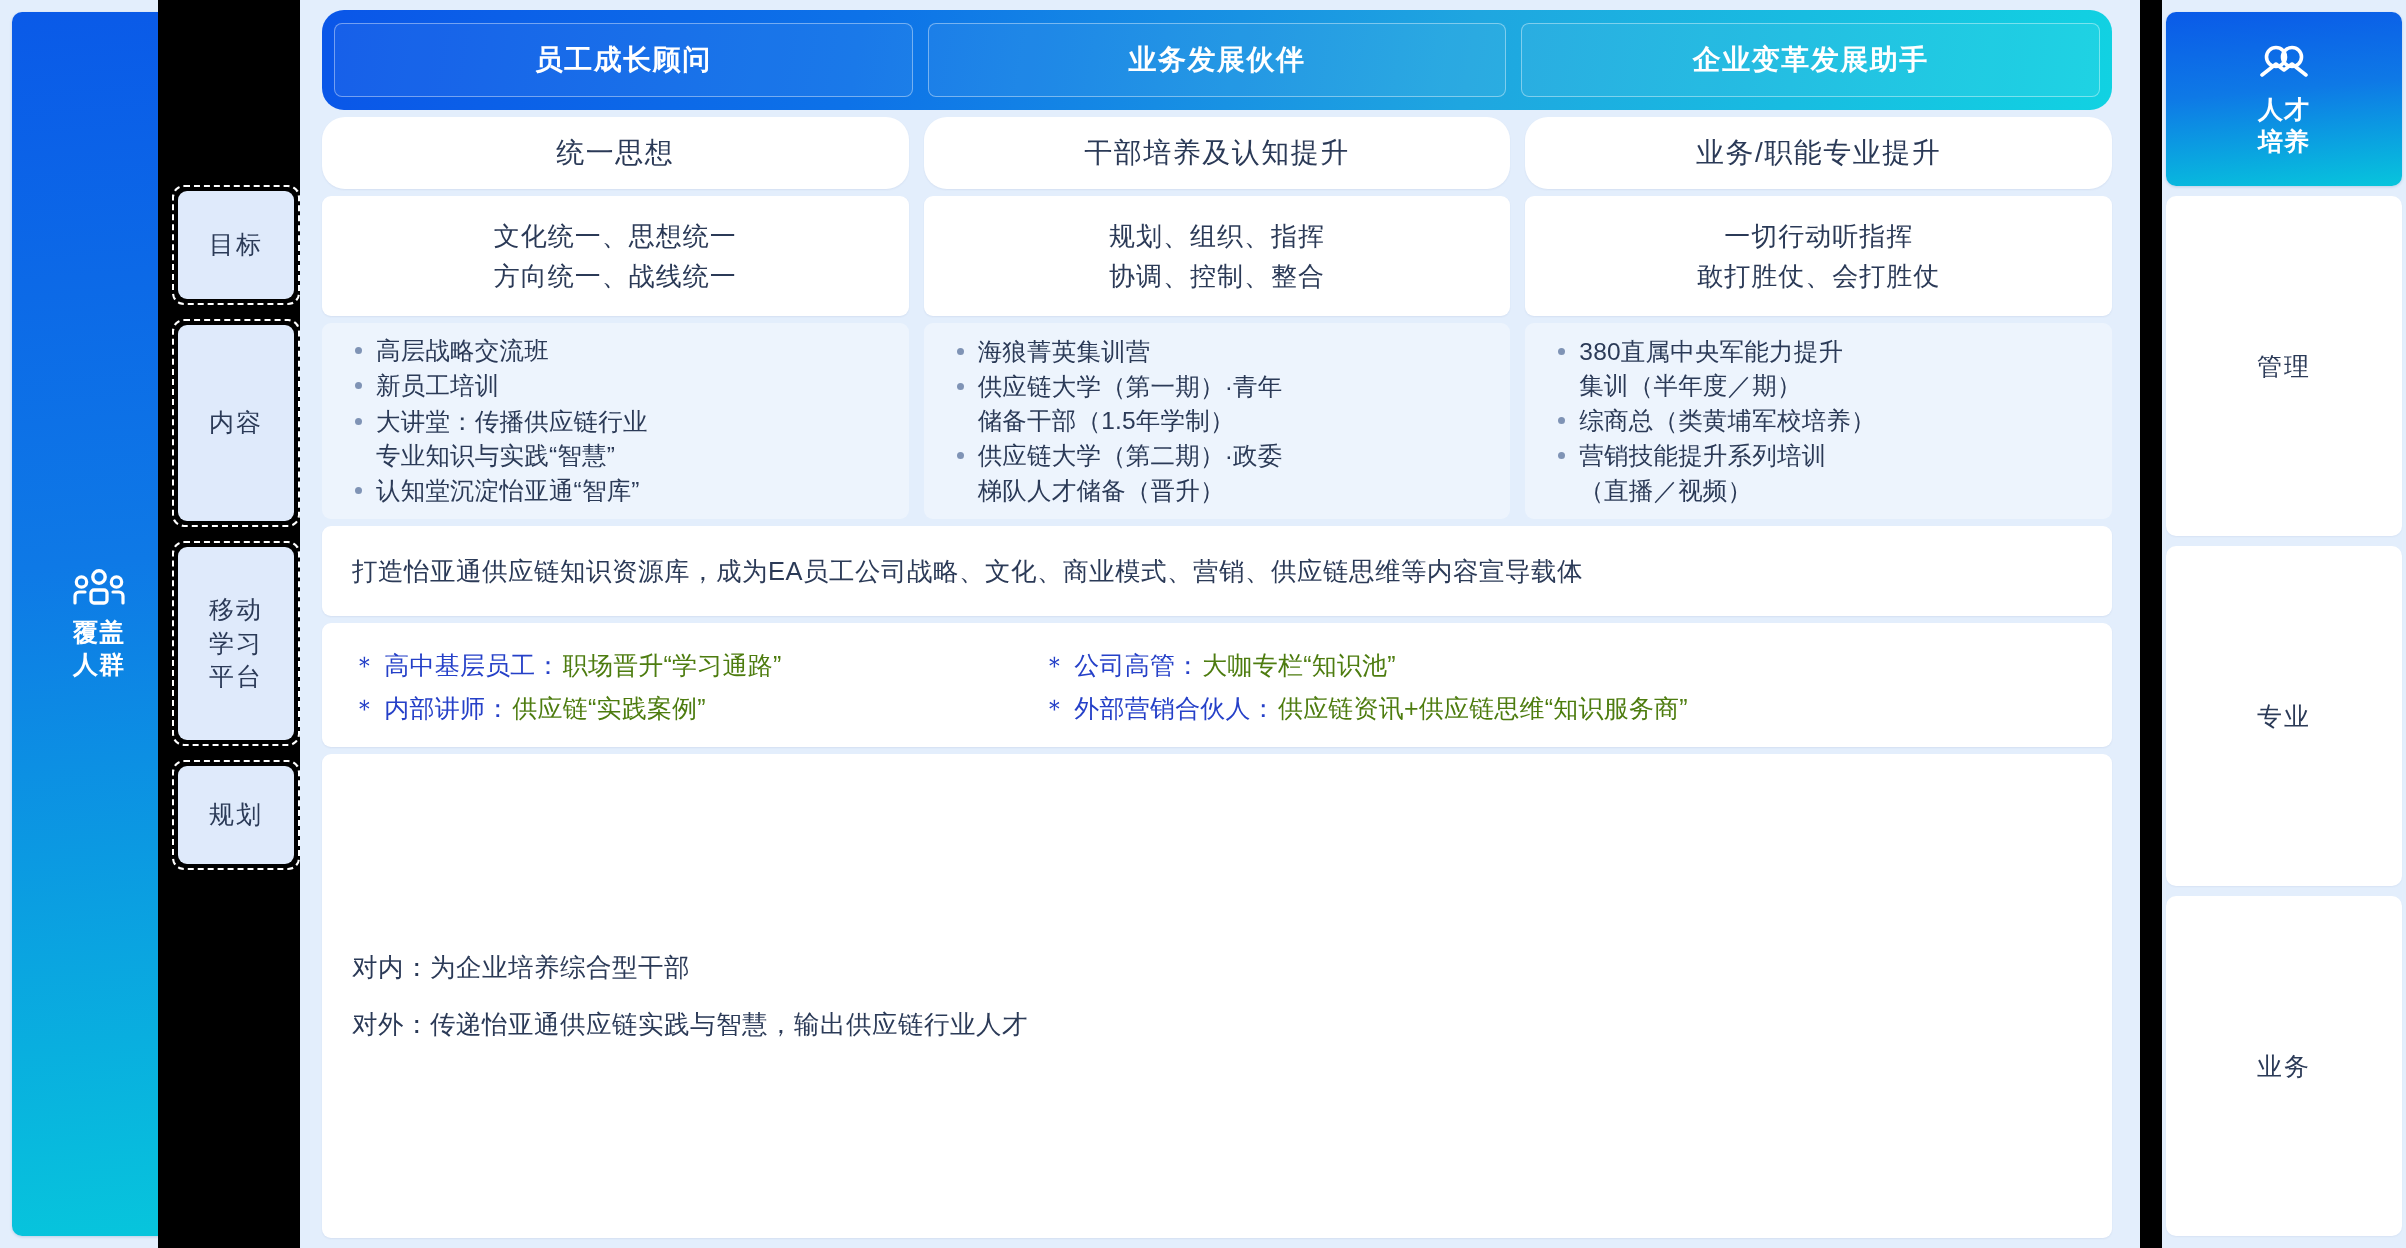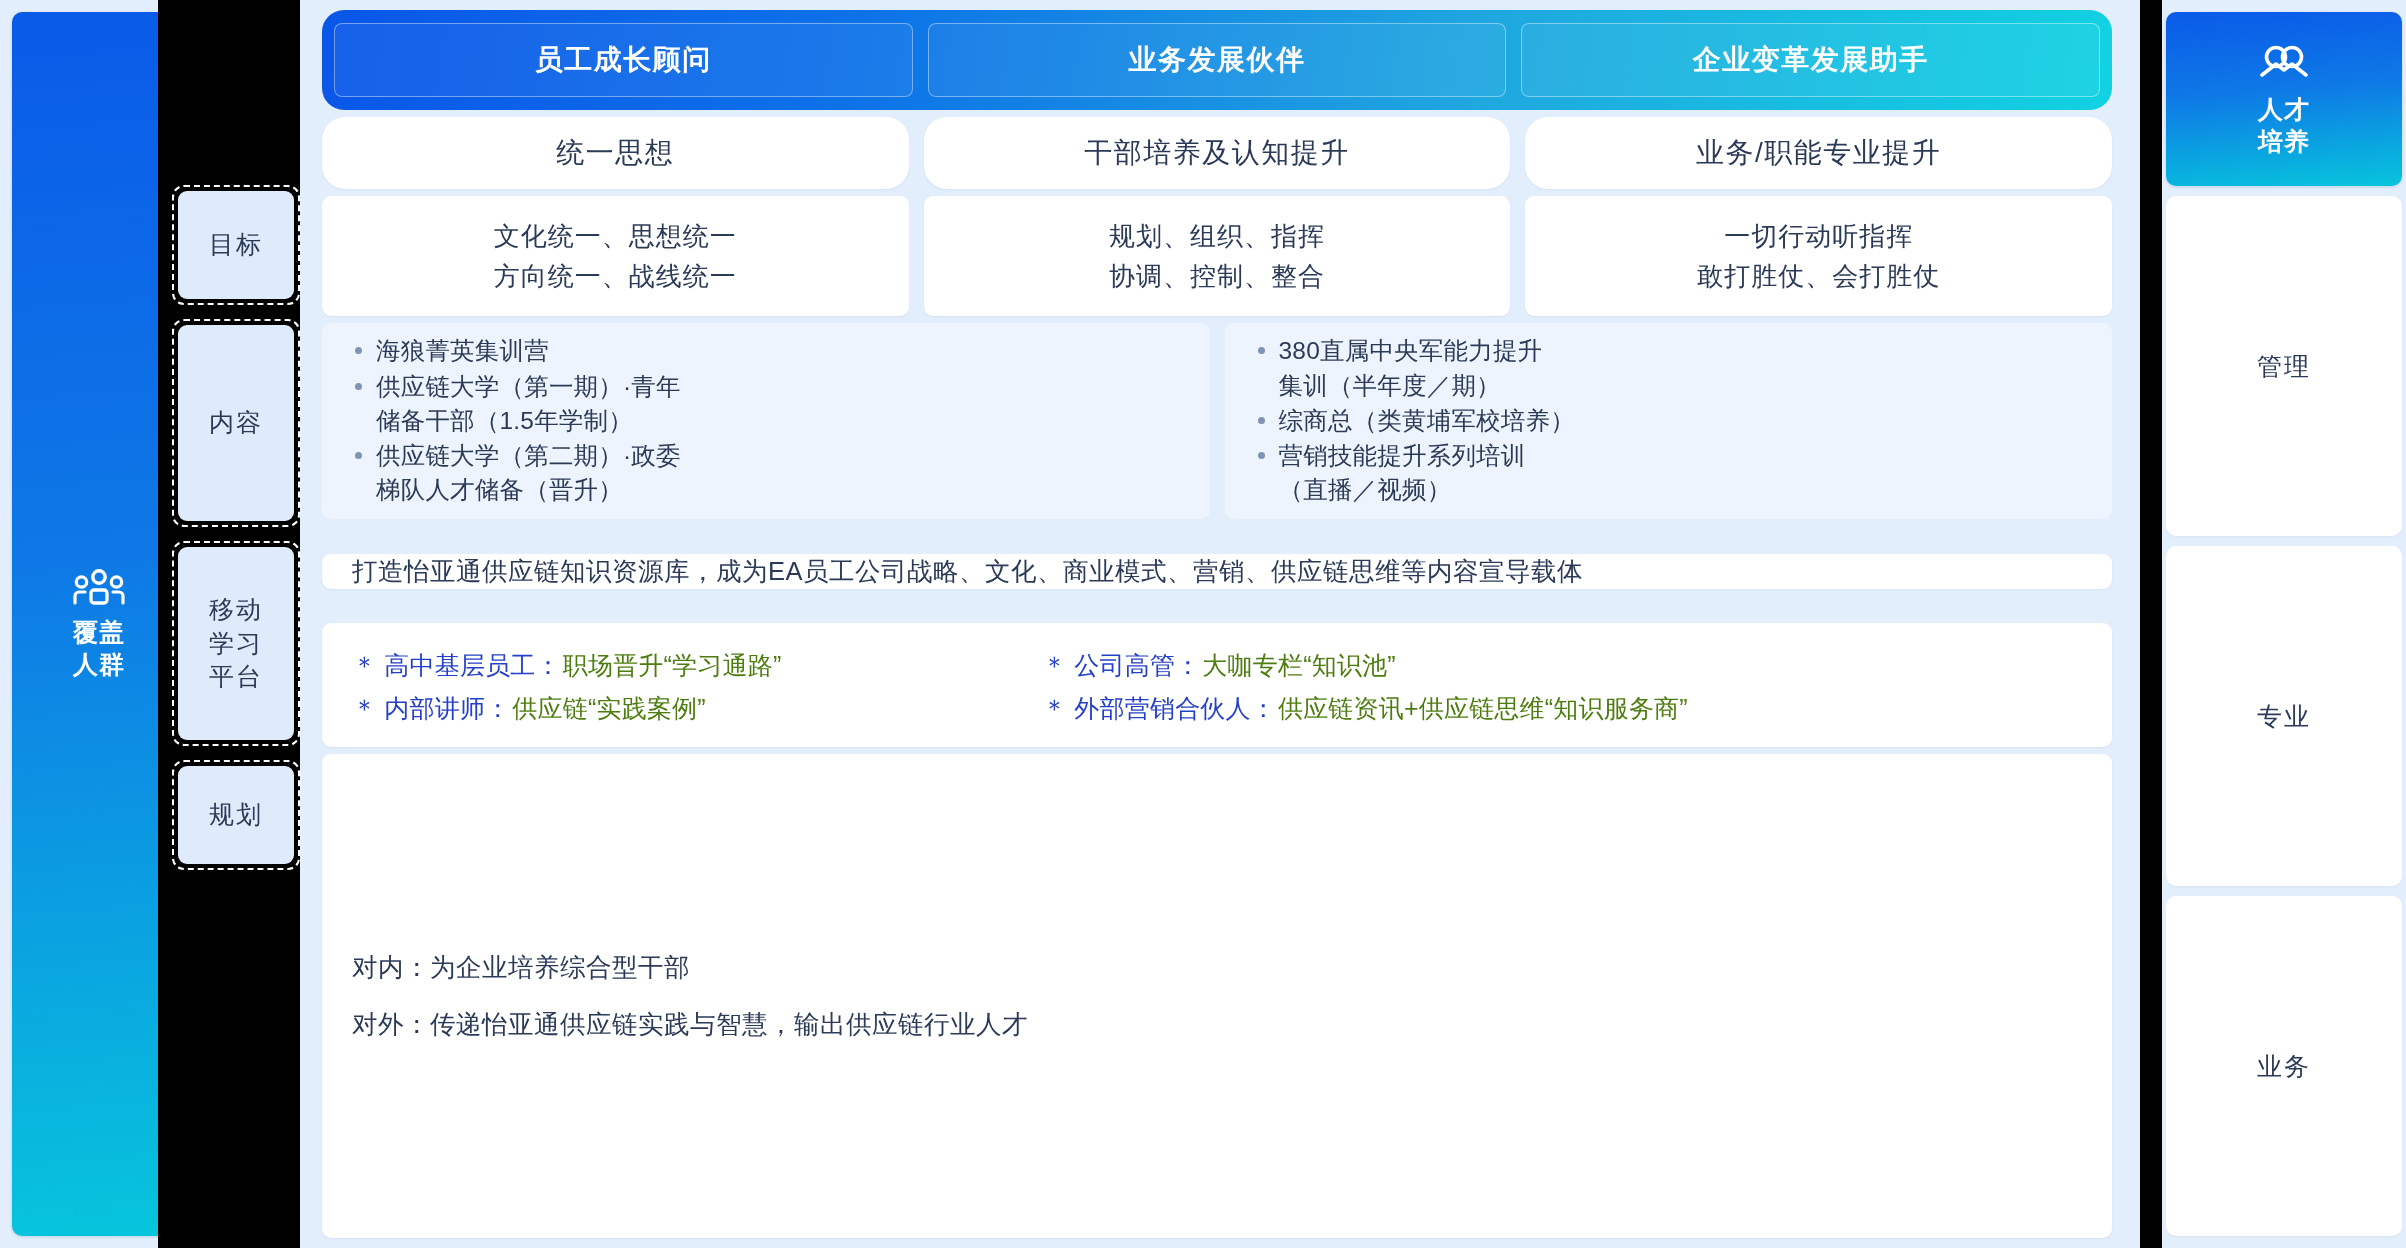--- a/index.html
+++ b/index.html
@@ -149,21 +149,21 @@
   }
   .bullets li::before{
     content:"";
     position:absolute; left:3px; top:13px;
     width:7px; height:7px; border-radius:50%;
     background:#7f93b5;
   }
   .bullets li .cont{ display:block; padding-left:0; }
 
   
-  .res-row{ flex:0 0 90px;align-items:center; }
+  .res-row{ flex:0 0 90px; }
   .res-card{
     flex:1 1 0;
     background:#ffffff; border-radius:9px;
     display:flex; align-items:center;
     padding:0 30px;
     font-size:25.5px; letter-spacing:.5px;
     box-shadow:0 1px 2px rgba(30,60,120,.07);
   }
 
   
@@ -330,20 +330,37 @@
       <div class="card">
         <div>
           <div>一切行动听指挥</div>
           <div>敢打胜仗、会打胜仗</div>
         </div>
       </div>
     </div>
 
     <div class="row content-row">
 
+      <div class="content-card">
+        <ul class="bullets">
+          <li>
+            <span>高层战略交流班</span>
+          </li>
+          <li>
+            <span>新员工培训</span>
+          </li>
+          <li>
+            <span>大讲堂：传播供应链行业</span>
+            <span class="cont">专业知识与实践“智慧”</span>
+          </li>
+          <li>
+            <span>认知堂沉淀怡亚通“智库”</span>
+          </li>
+        </ul>
+      </div>
 
       <div class="content-card">
         <ul class="bullets">
           <li>
             <span>海狼菁英集训营</span>
           </li>
           <li>
             <span>供应链大学（第一期）·青年</span>
             <span class="cont">储备干部（1.5年学制）</span>
           </li>

